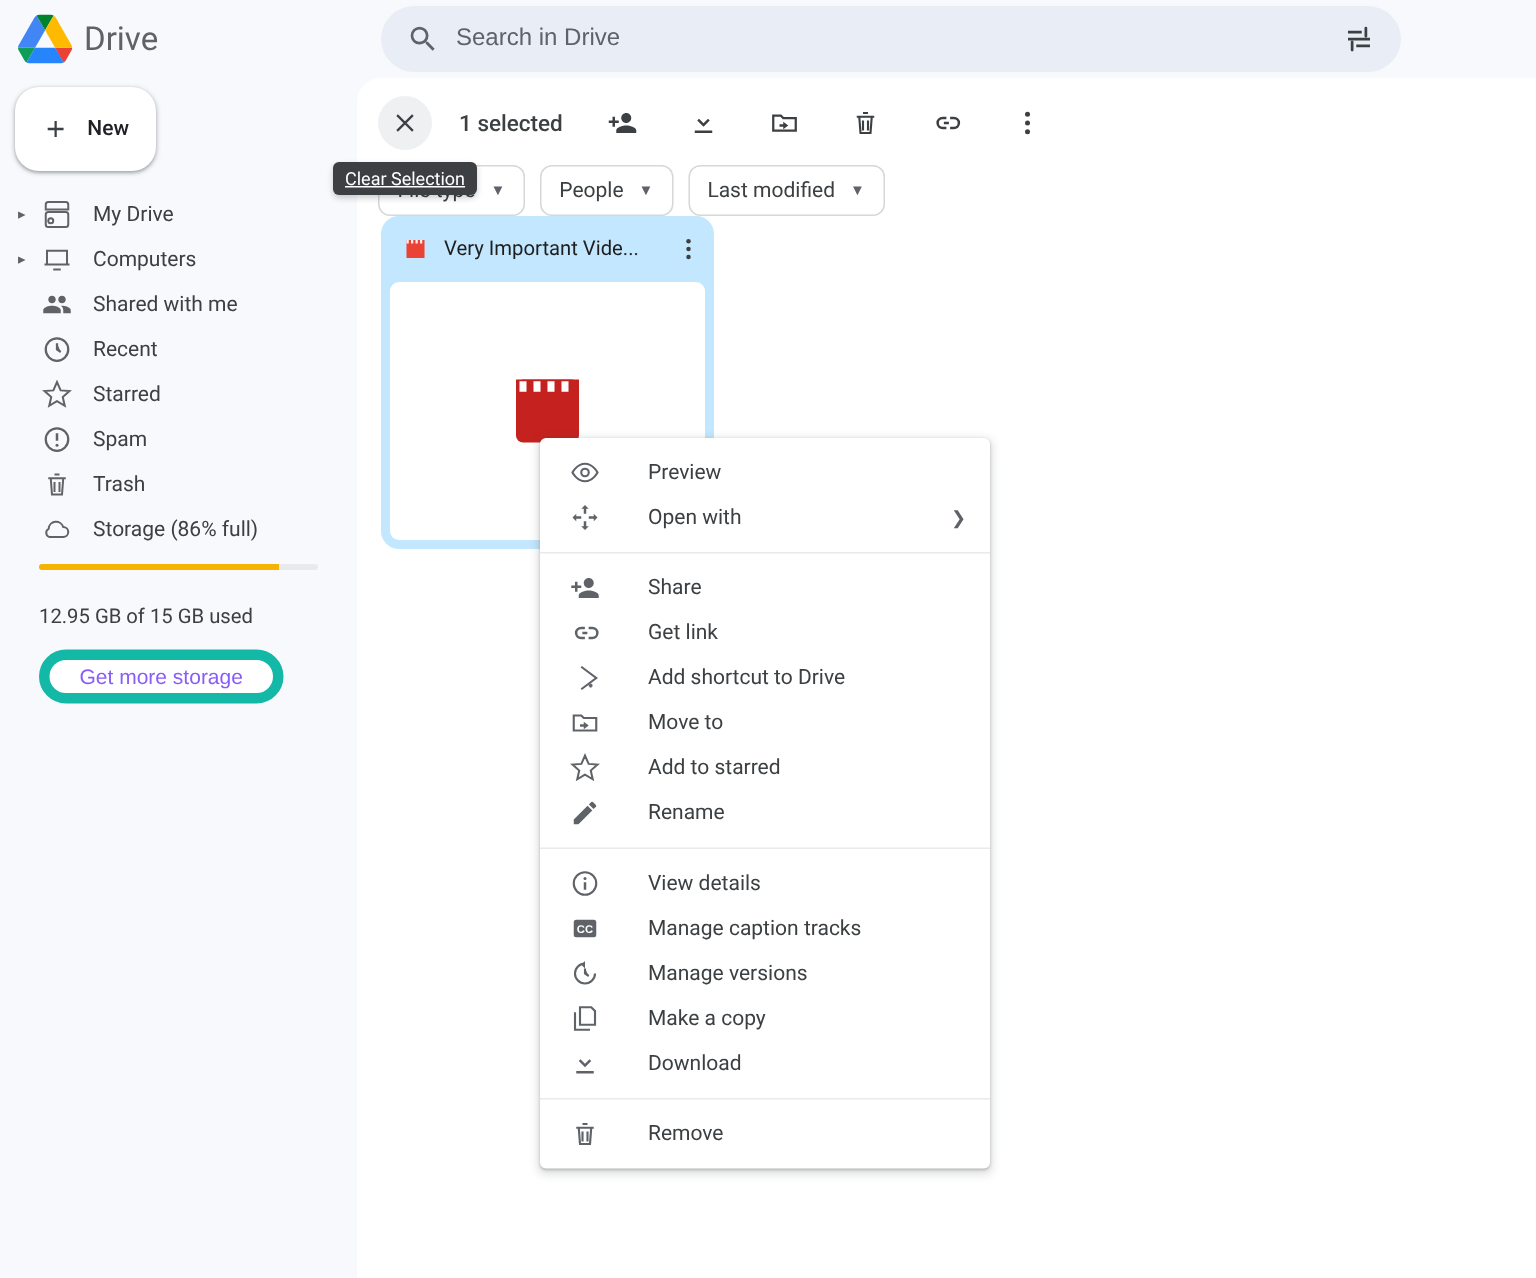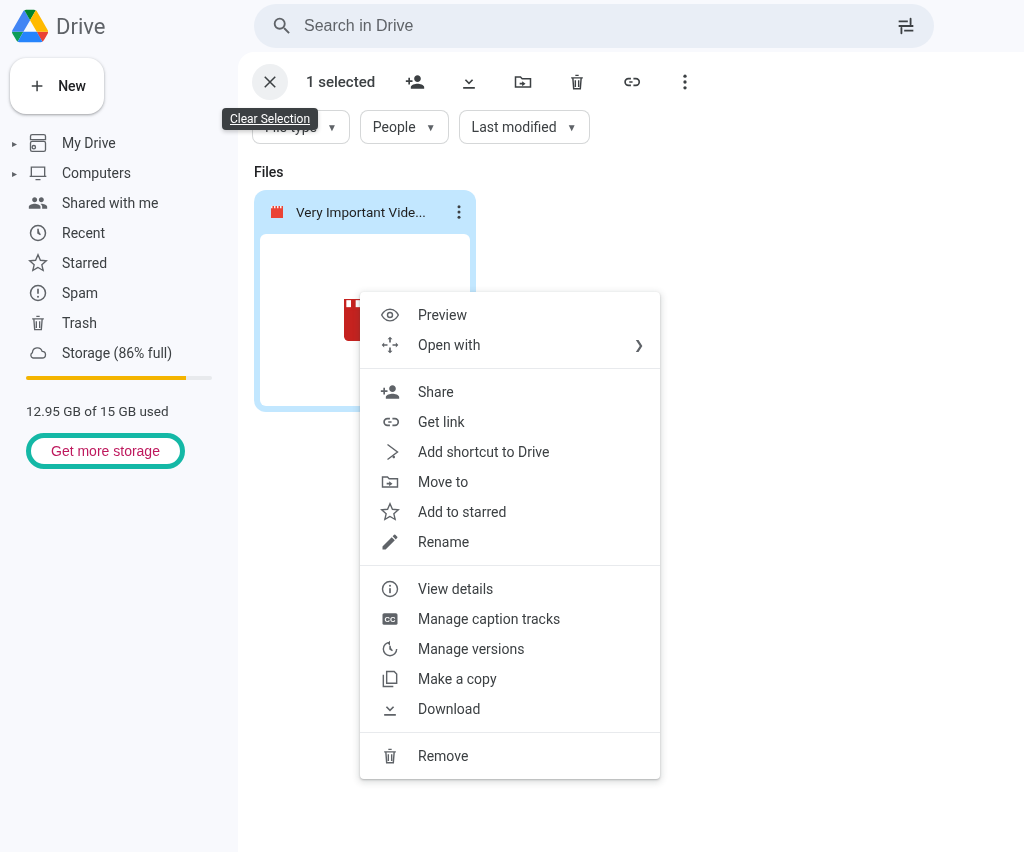--- a/index.html
+++ b/index.html
@@ -91,22 +91,22 @@
   .storage-bar-wrap { margin: 8px 12px 0 18px; }
   .storage-bar {
     height: 4px; background: #e8eaed; border-radius: 3px; overflow:hidden;
   }
   .storage-bar .fill { height:100%; background:#f4b400; width:86%; }
   .storage-line {
     color:#3c4043; font-size:13.5px; margin:23px 0 14px 18px;
   }
   .get-storage-btn {
     margin-left: 18px;
-    border:5px solid #14b8a6;
-    color:#be185d;
+    border:7px solid #14b8a6;
+    color:#8b5cf6;
     background:#fff;
     font-size:14px; font-weight:500;
     height:36px; padding:0 20px;
     border-radius:18px;
     cursor:pointer;
   }
 
   
   .main {
     position:absolute;
@@ -194,21 +194,21 @@
     box-shadow:0 2px 6px 2px rgba(60,64,67,.15),0 1px 2px rgba(60,64,67,.3);
     padding:8px 0;
     z-index:20;
     font-size:14px;
     color:#3c4043;
   }
   .menu-item {
     height:30px;
     display:flex;align-items:center;
     padding:0 16px 0 20px;
-    gap:18px;
+    gap:32px;
     cursor:pointer;
   }
   .menu-item .mi-icon{width:20px;height:20px;flex-shrink:0;color:#5f6368;fill:#5f6368;}
   .menu-item .mi-arrow{margin-left:auto;color:#5f6368;font-size:12px;}
   .menu-sep{height:1px;background:#e8eaed;margin:8px 0;}
 
   
   svg { display:block; }
 </style>
 </head>
@@ -364,21 +364,20 @@
     <div class="chip">
       <span>People</span>
         <span class="caret">▼</span>
     </div>
     <div class="chip">
       <span>Last modified</span>
         <span class="caret">▼</span>
     </div>
   </div>
 
-  <div class="section-label">Files</div>
 
   <div class="file-grid">
     <div class="file-card">
       <div class="file-card-header">
         <svg class="vid-icon" viewBox="0 0 24 24">
           <path fill="#EA4335" d="M4 4h16v16H4z"></path>
             <path fill="#fff" d="M4 4h16v4H4z" opacity=".01"></path>
           <path fill="#fff" d="M4 4h2v3H4zM8 4h2v3H8zM12 4h2v3h-2zM16 4h2v3h-2z" opacity=".9"></path>
         </svg>
         <span class="file-name">Very Important Vide...</span>

